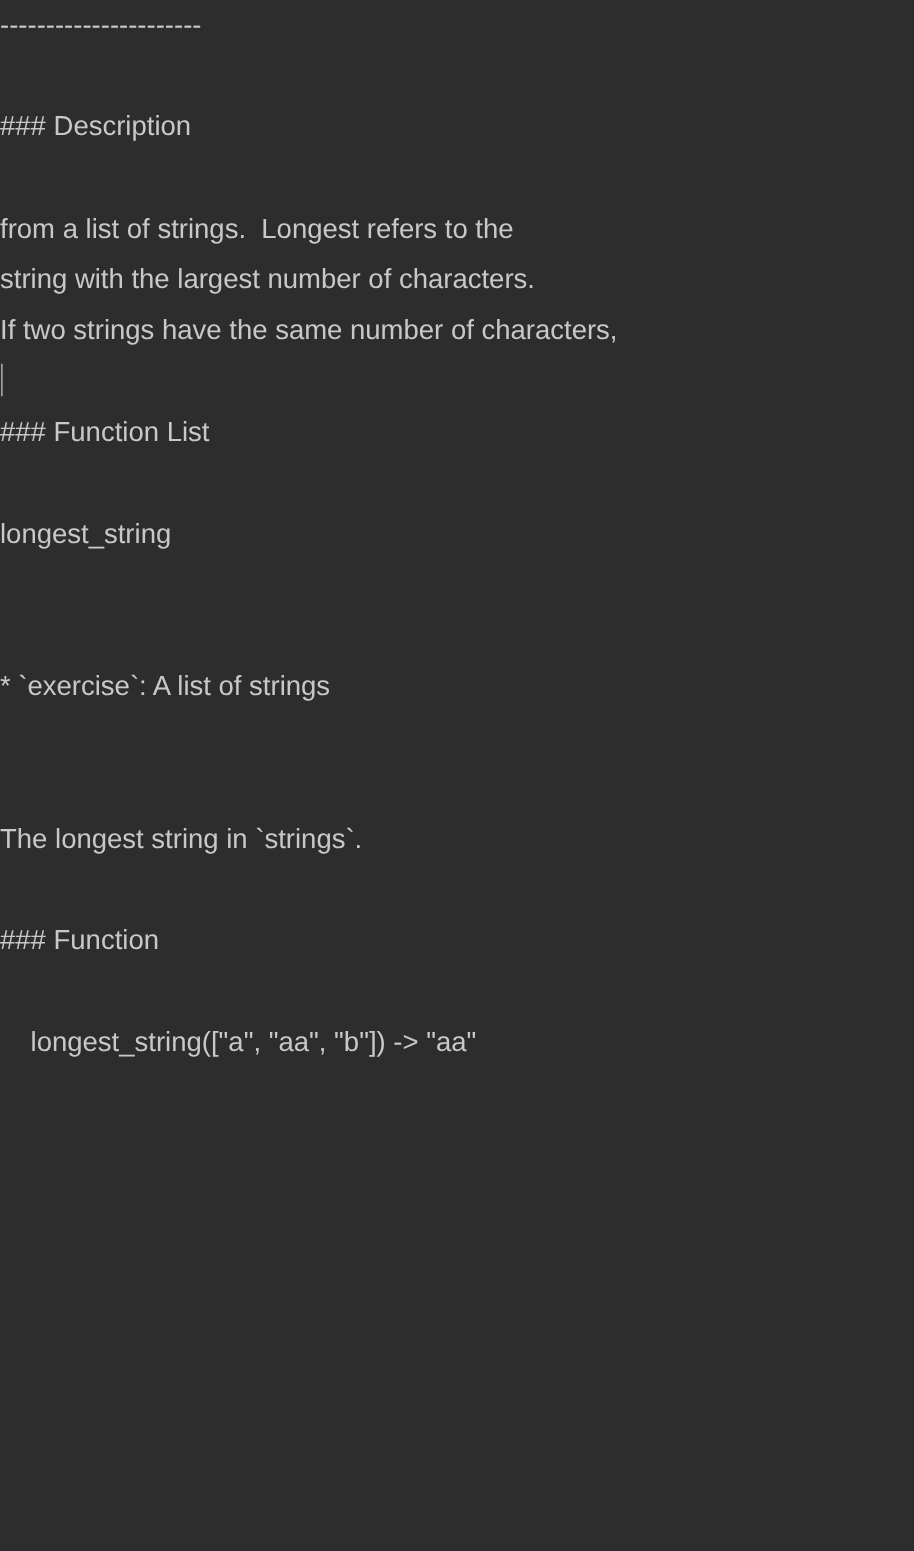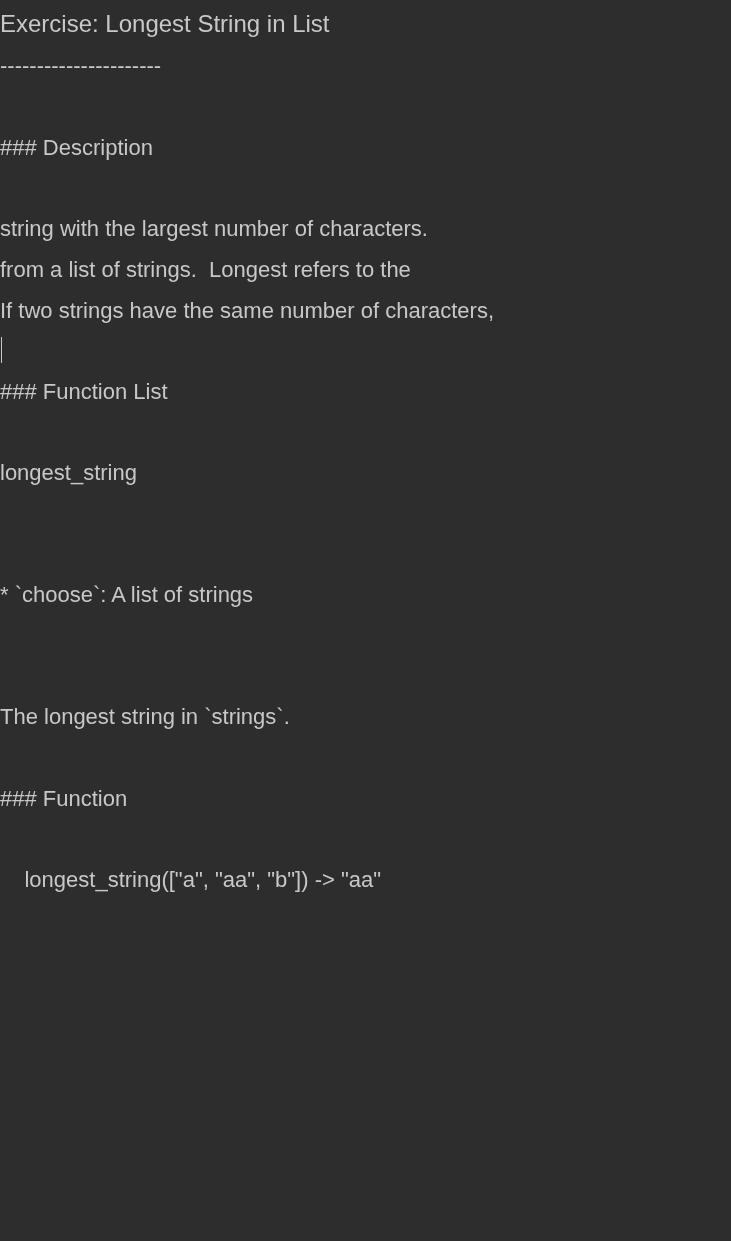--- a/index.html
+++ b/index.html
@@ -35,35 +35,34 @@
       height: 26px;
       background-color: #c8c8c8;
       vertical-align: text-bottom;
       margin-left: 1px;
     }
   </style>
 </head>
 <body>
 
 <div class="content">
-  <div class="line title-line">Exercise: Longest String in List</div>
   <div class="line">----------------------</div>
   <div class="line"></div>
   <div class="line">### Description</div>
   <div class="line"></div>
+  <div class="line">from a list of strings.  Longest refers to the</div>
   <div class="line">string with the largest number of characters.</div>
-  <div class="line">from a list of strings.  Longest refers to the</div>
   <div class="line">If two strings have the same number of characters,</div>
   <div class="line"><span></span><span class="cursor"></span></div>
   <div class="line">### Function List</div>
   <div class="line"></div>
   <div class="line">longest_string</div>
   <div class="line"></div>
   <div class="line"></div>
-  <div class="line">* `choose`: A list of strings</div>
+  <div class="line">* `exercise`: A list of strings</div>
   <div class="line"></div>
   <div class="line"></div>
   <div class="line">The longest string in `strings`.</div>
   <div class="line"></div>
   <div class="line">### Function</div>
   <div class="line"></div>
   <div class="line">    longest_string(["a", "aa", "b"]) -&gt; "aa"</div>
 </div>
 
 </body></html>

